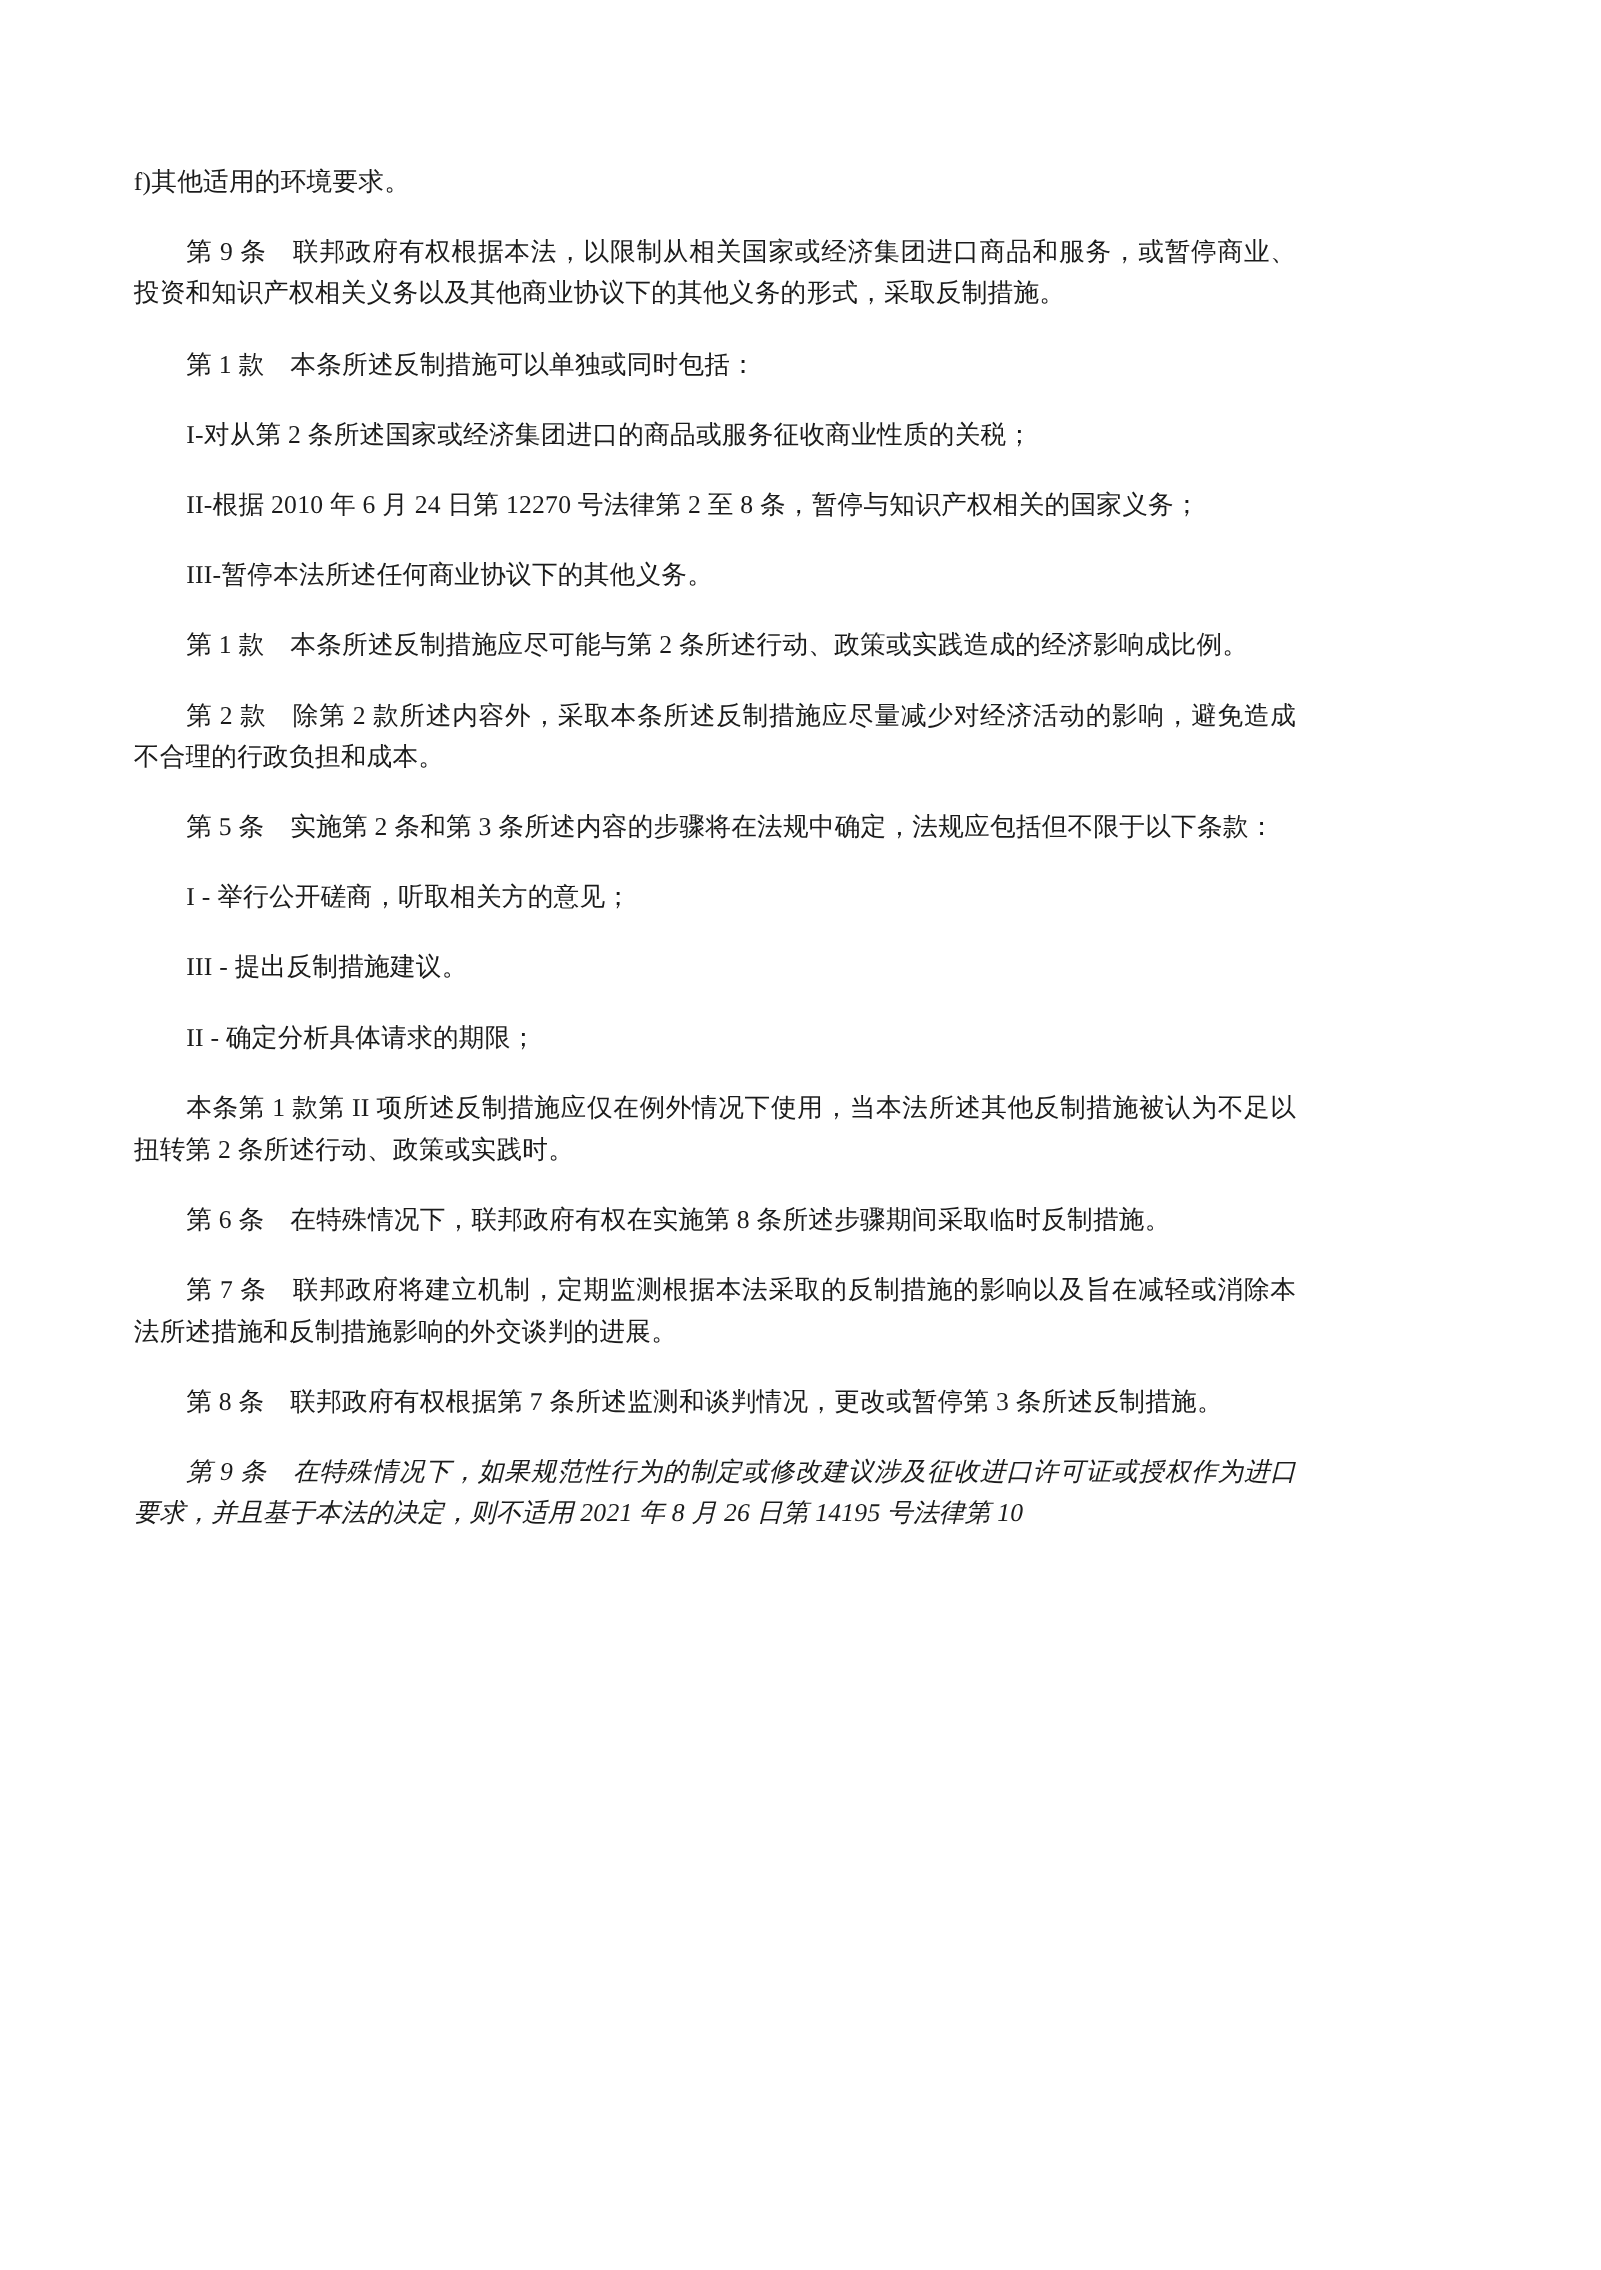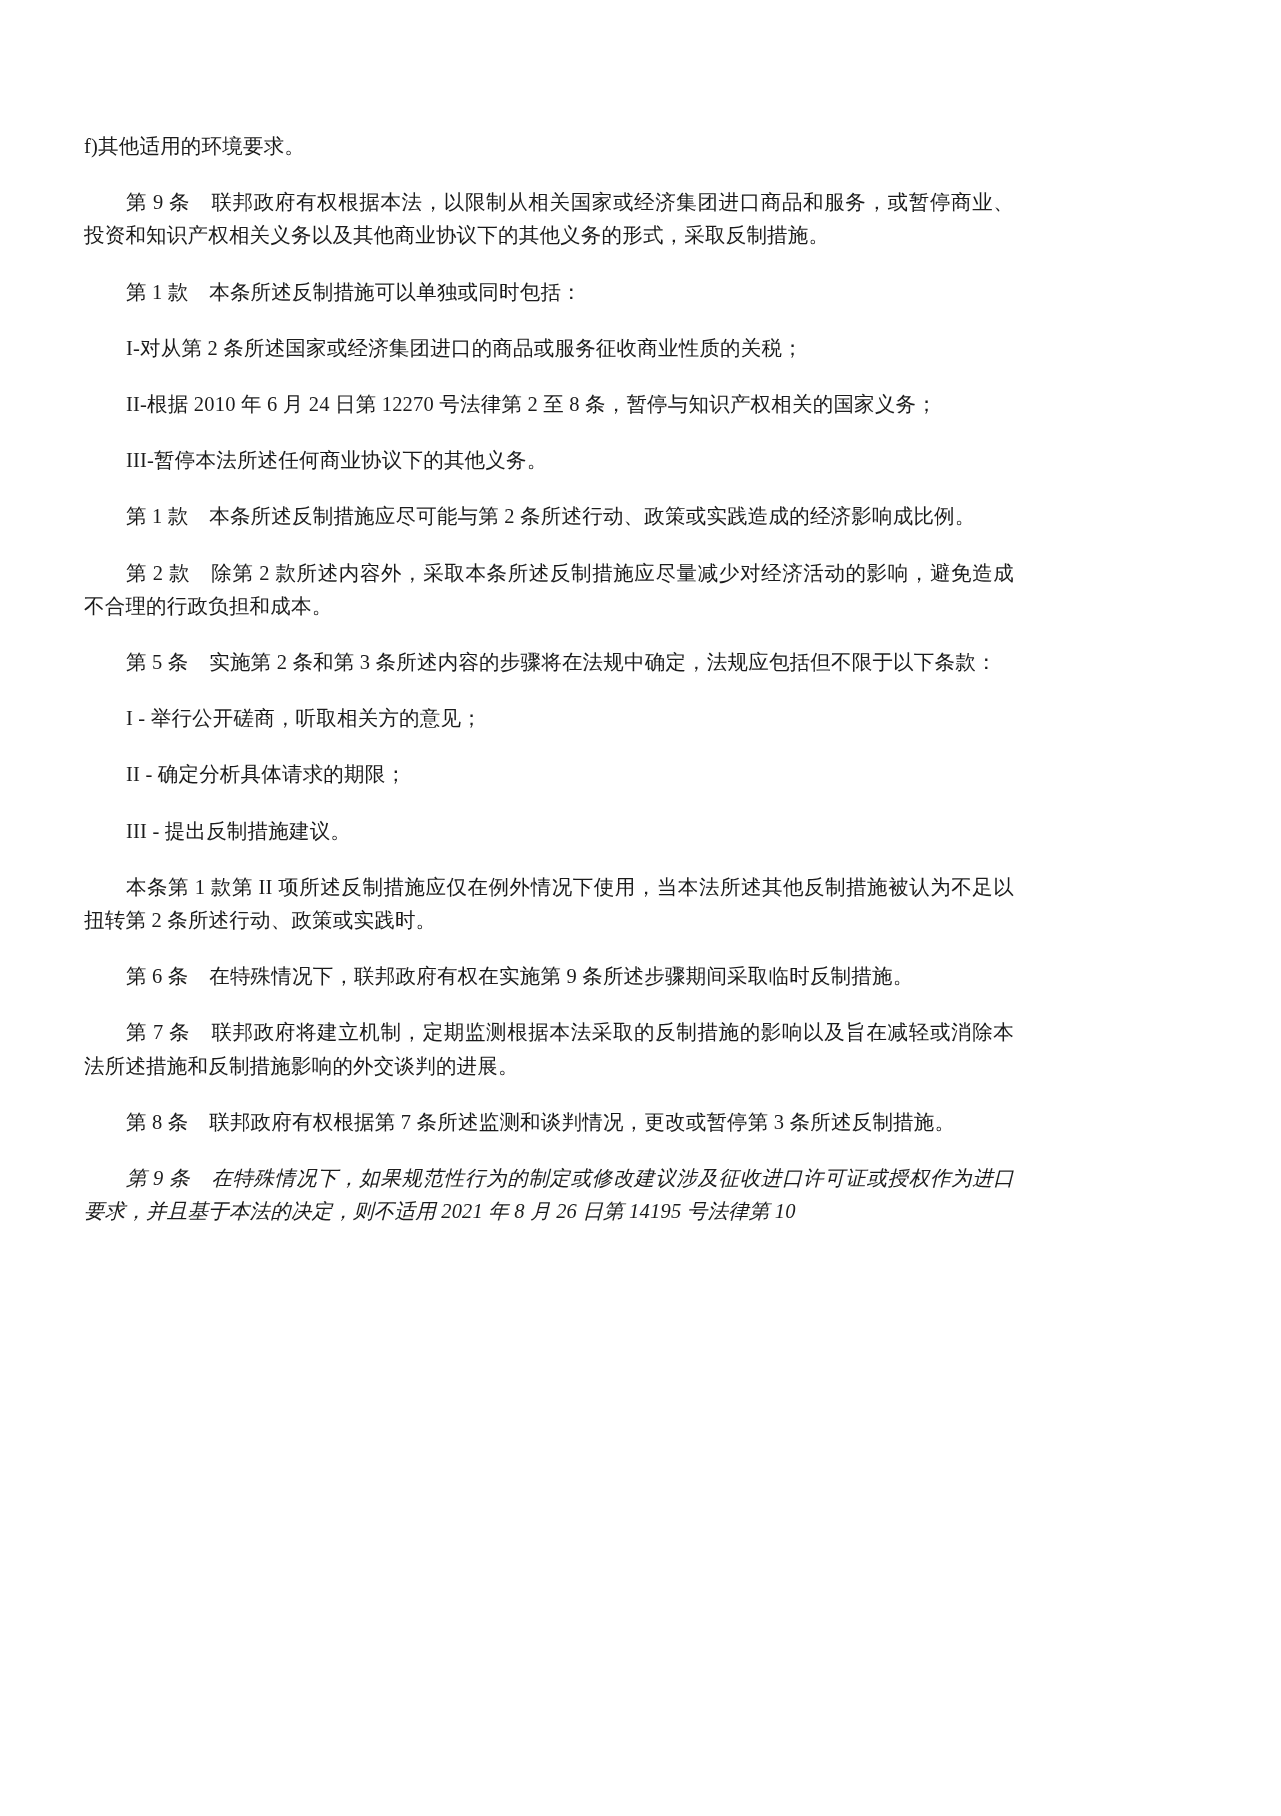--- a/index.html
+++ b/index.html
@@ -12,21 +12,21 @@
     min-height: 1816px;
     font-family: "Liberation Serif", "DejaVu Serif", serif;
     color: #1a1a1a;
   }
   .page {
     position: relative;
     width: 1281px;
     min-height: 1816px;
     background: #ffffff;
     box-sizing: border-box;
-    padding: 130px 148px 90px 84px;
+    padding: 130px 148px 90px 107px;
   }
   .doc-body {
     width: 930px;
   }
   p.para {
     margin: 0 0 23px 0;
     font-size: 20.5px;
     line-height: 1.62;
     text-align: justify;
     text-justify: inter-ideograph;
@@ -52,21 +52,21 @@
     <p class="para hang">f)其他适用的环境要求。</p>
     <p class="para indent">第 9 条　联邦政府有权根据本法，以限制从相关国家或经济集团进口商品和服务，或暂停商业、投资和知识产权相关义务以及其他商业协议下的其他义务的形式，采取反制措施。</p>
     <p class="para indent">第 1 款　本条所述反制措施可以单独或同时包括：</p>
     <p class="para indent">I-对从第 2 条所述国家或经济集团进口的商品或服务征收商业性质的关税；</p>
     <p class="para indent">II-根据 2010 年 6 月 24 日第 12270 号法律第 2 至 8 条，暂停与知识产权相关的国家义务；</p>
     <p class="para indent">III-暂停本法所述任何商业协议下的其他义务。</p>
     <p class="para indent">第 1 款　本条所述反制措施应尽可能与第 2 条所述行动、政策或实践造成的经济影响成比例。</p>
     <p class="para indent">第 2 款　除第 2 款所述内容外，采取本条所述反制措施应尽量减少对经济活动的影响，避免造成不合理的行政负担和成本。</p>
     <p class="para indent">第 5 条　实施第 2 条和第 3 条所述内容的步骤将在法规中确定，法规应包括但不限于以下条款：</p>
     <p class="para indent">I - 举行公开磋商，听取相关方的意见；</p>
+    <p class="para indent">III - 提出反制措施建议。</p>
     <p class="para indent">II - 确定分析具体请求的期限；</p>
-    <p class="para indent">III - 提出反制措施建议。</p>
     <p class="para indent">本条第 1 款第 II 项所述反制措施应仅在例外情况下使用，当本法所述其他反制措施被认为不足以扭转第 2 条所述行动、政策或实践时。</p>
-    <p class="para indent">第 6 条　在特殊情况下，联邦政府有权在实施第 9 条所述步骤期间采取临时反制措施。</p>
+    <p class="para indent">第 6 条　在特殊情况下，联邦政府有权在实施第 8 条所述步骤期间采取临时反制措施。</p>
     <p class="para indent">第 7 条　联邦政府将建立机制，定期监测根据本法采取的反制措施的影响以及旨在减轻或消除本法所述措施和反制措施影响的外交谈判的进展。</p>
     <p class="para indent">第 8 条　联邦政府有权根据第 7 条所述监测和谈判情况，更改或暂停第 3 条所述反制措施。</p>
     <p class="para indent">第 9 条　在特殊情况下，如果规范性行为的制定或修改建议涉及征收进口许可证或授权作为进口要求，并且基于本法的决定，则不适用 2021 年 8 月 26 日第 14195 号法律第 10</p>
   </div>
 </div>
 
 </body></html>

